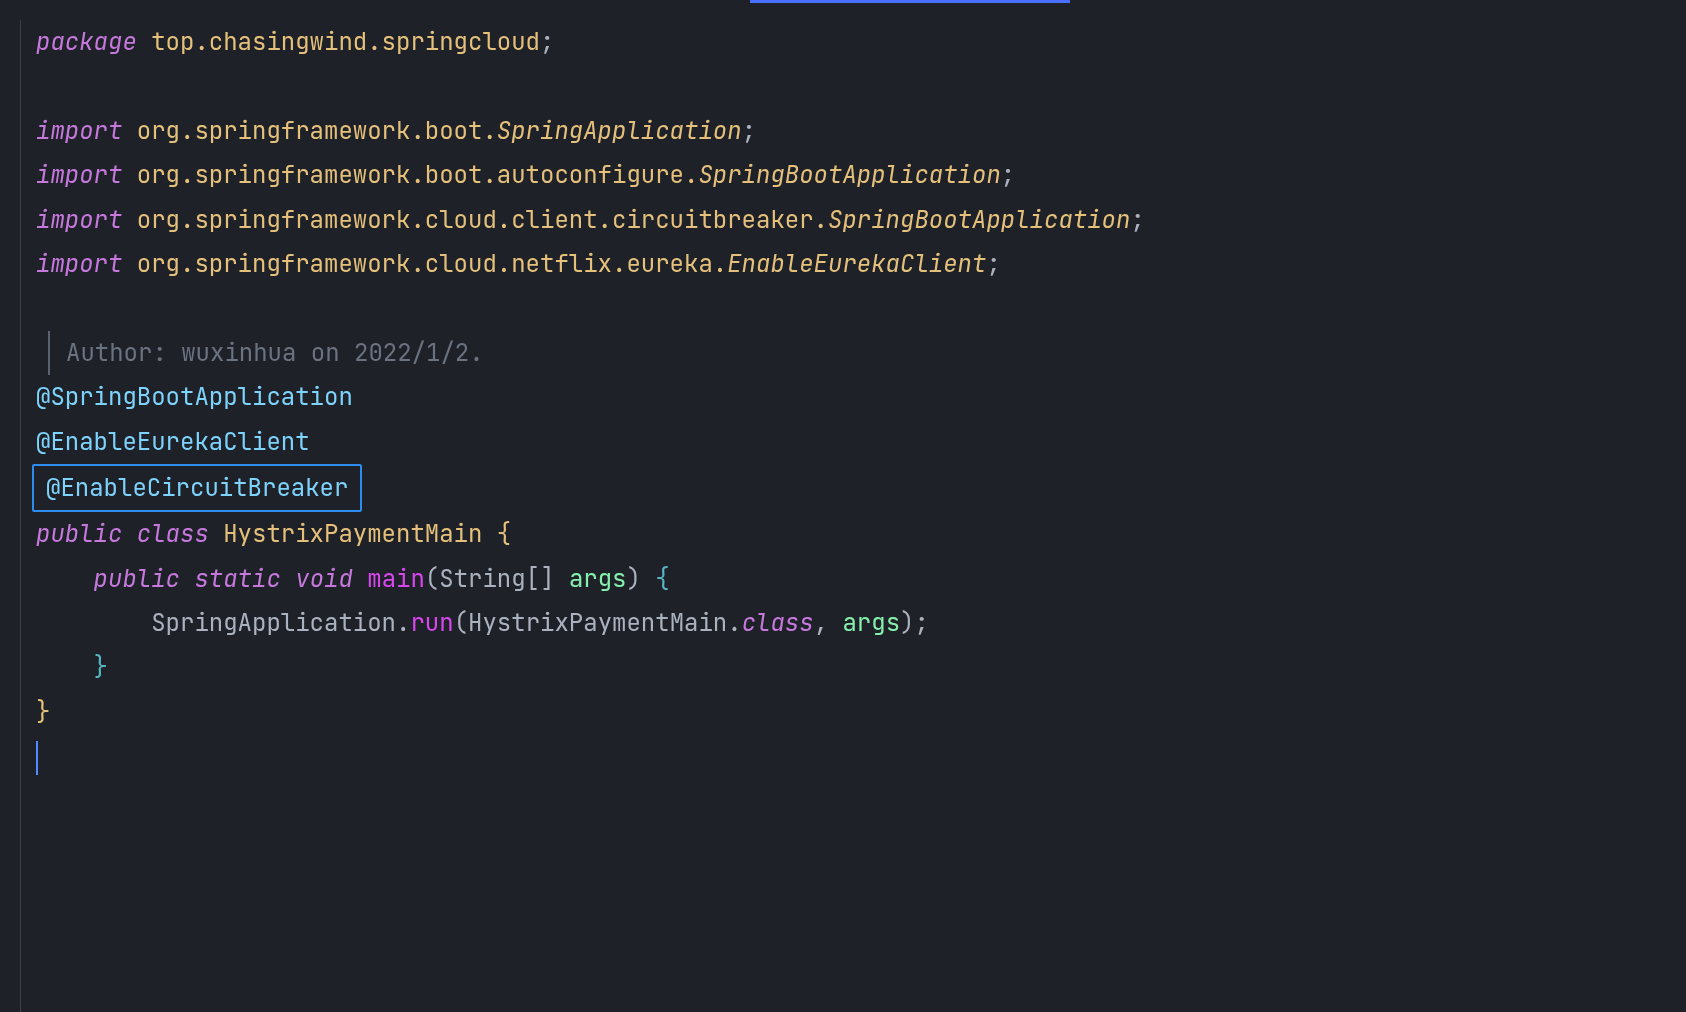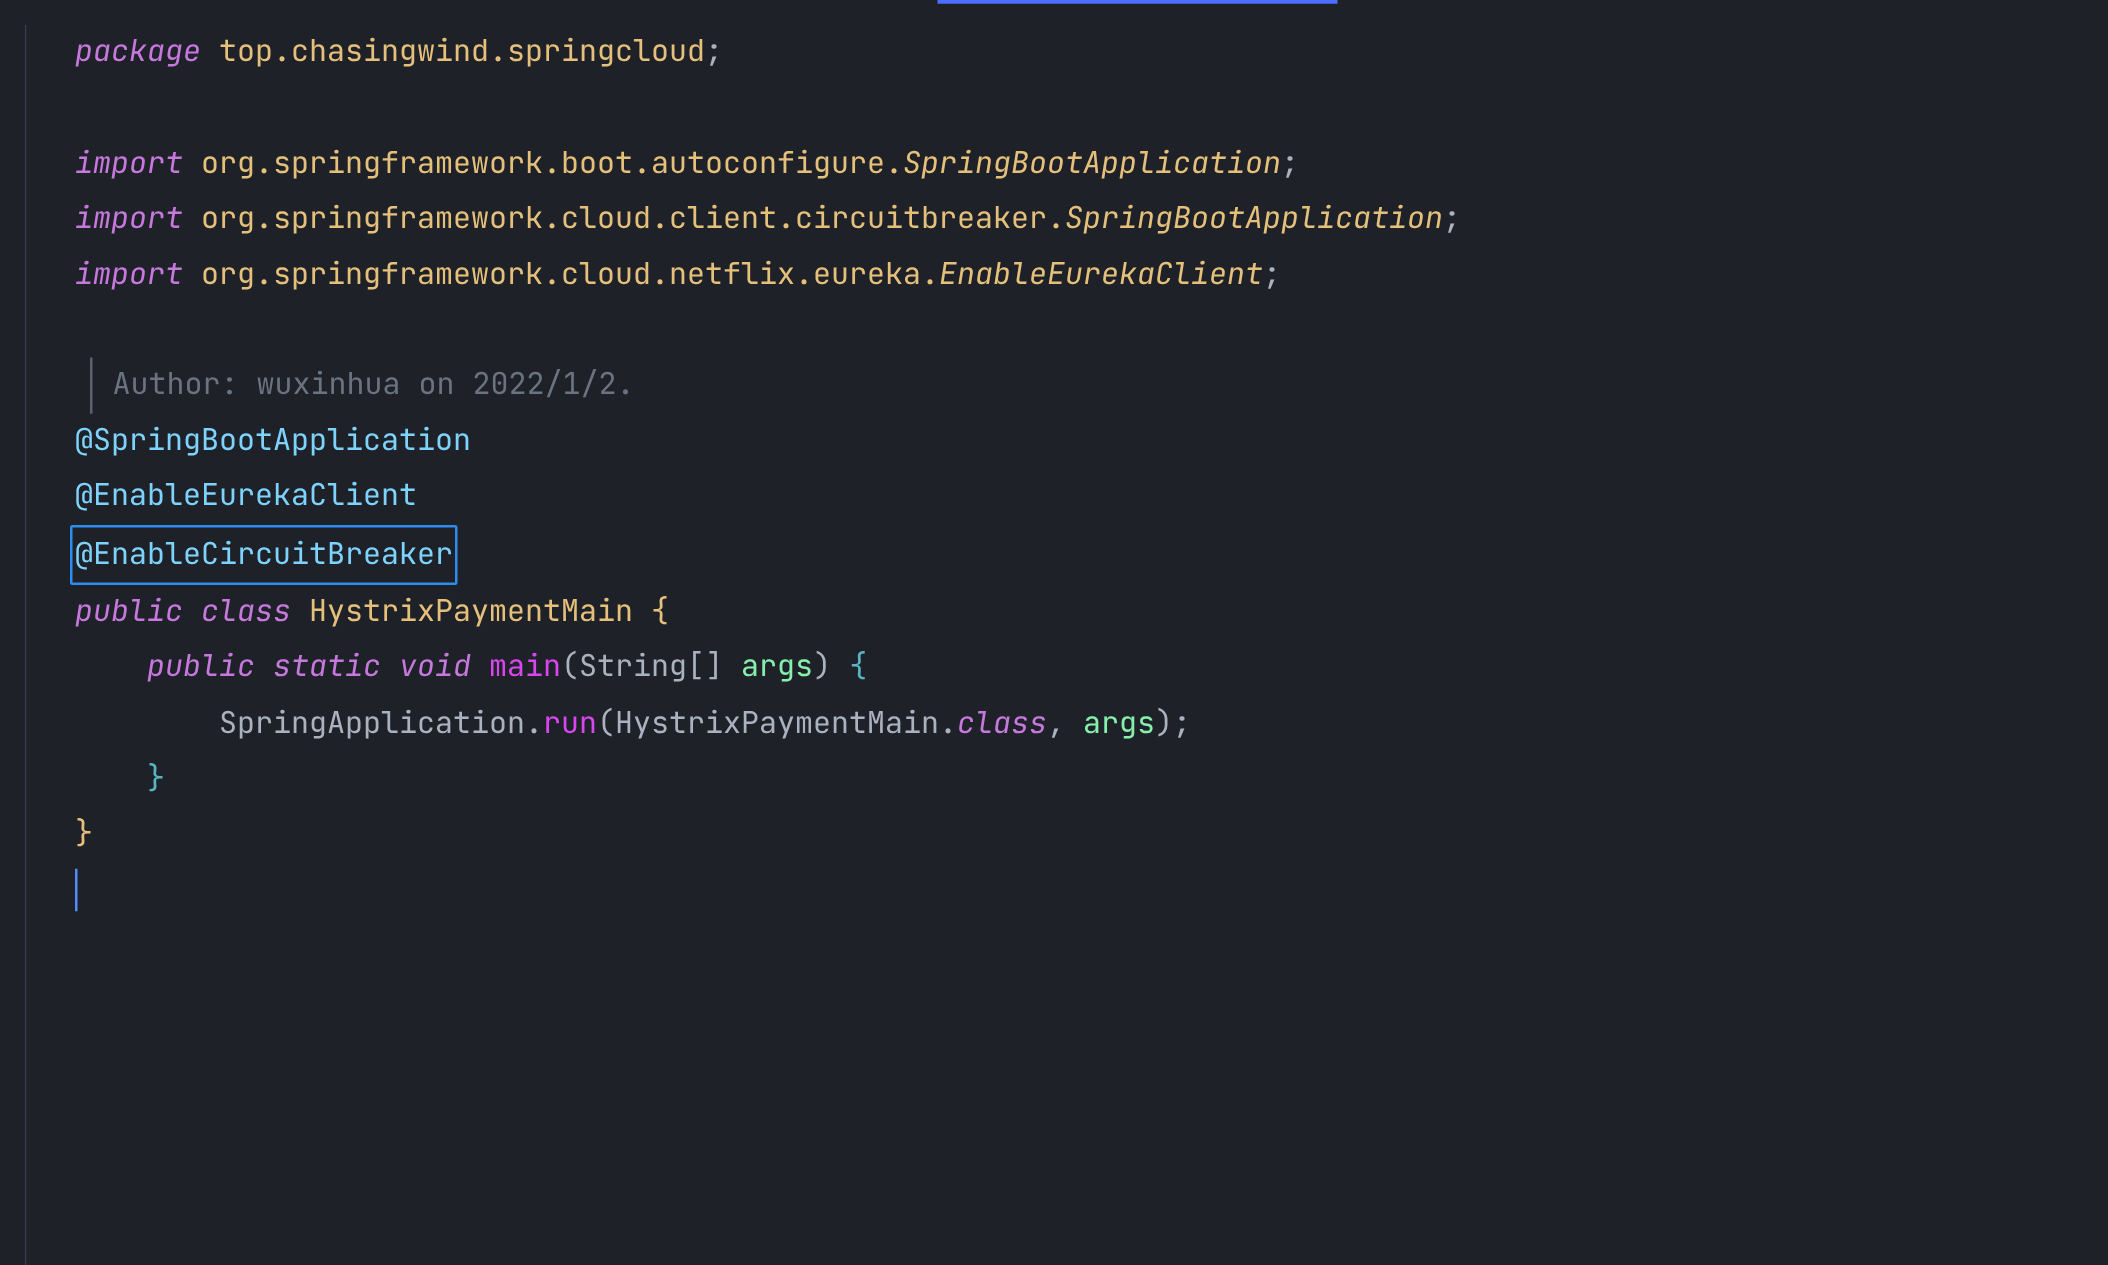--- a/index.html
+++ b/index.html
@@ -22,21 +22,20 @@
     position: absolute;
     top: 0;
     left: 750px;
     width: 320px;
     height: 3px;
     background: #4a6fff;
   }
   .editor {
     display: flex;
     height: 100%;
-    gap: 24px;
   }
   .gutter {
     width: 30px;
     background: #1e2128;
     position: relative;
     flex-shrink: 0;
   }
   .gutter-line {
     position: absolute;
     left: 20px;
@@ -112,21 +111,21 @@
     font-style: normal;
   }
   .kw-class-ref {
     color: #c678dd;
     font-style: italic;
   }
   .highlighted-box {
     display: inline-block;
     border: 2px solid #2d8cf0;
     border-radius: 2px;
-    padding: 0 2px;
+    padding: 0 12px;
     margin-left: -4px;
     text-align: right;
   }
   .cursor {
     display: inline-block;
     width: 2px;
     height: 34px;
     background: #528bff;
     vertical-align: middle;
   }
@@ -139,20 +138,21 @@
 <div class="editor">
   <div class="gutter">
     <div class="gutter-line"></div>
   </div>
   <div class="code-area">
 
     <div class="code-line"><span class="kw-package">package</span> <span class="pkg-path">top.chasingwind.springcloud</span><span class="punct">;</span></div>
 
     <div class="code-line">&nbsp;</div>
 
+    <div class="code-line"><span class="kw-import">import</span> <span class="pkg-path">org.springframework.boot.</span><span class="import-class">SpringApplication</span><span class="punct">;</span></div>
 
     <div class="code-line"><span class="kw-import">import</span> <span class="pkg-path">org.springframework.boot.autoconfigure.</span><span class="import-class">SpringBootApplication</span><span class="punct">;</span></div>
 
     <div class="code-line"><span class="kw-import">import</span> <span class="pkg-path">org.springframework.cloud.client.circuitbreaker.</span><span class="import-class">SpringBootApplication</span><span class="punct">;</span></div>
 
     <div class="code-line"><span class="kw-import">import</span> <span class="pkg-path">org.springframework.cloud.netflix.eureka.</span><span class="import-class">EnableEurekaClient</span><span class="punct">;</span></div>
 
     <div class="code-line">&nbsp;</div>
 
     <div class="code-line no-italic-default"><span class="comment-border"><span class="comment">Author: wuxinhua on 2022/1/2.</span></span></div>

